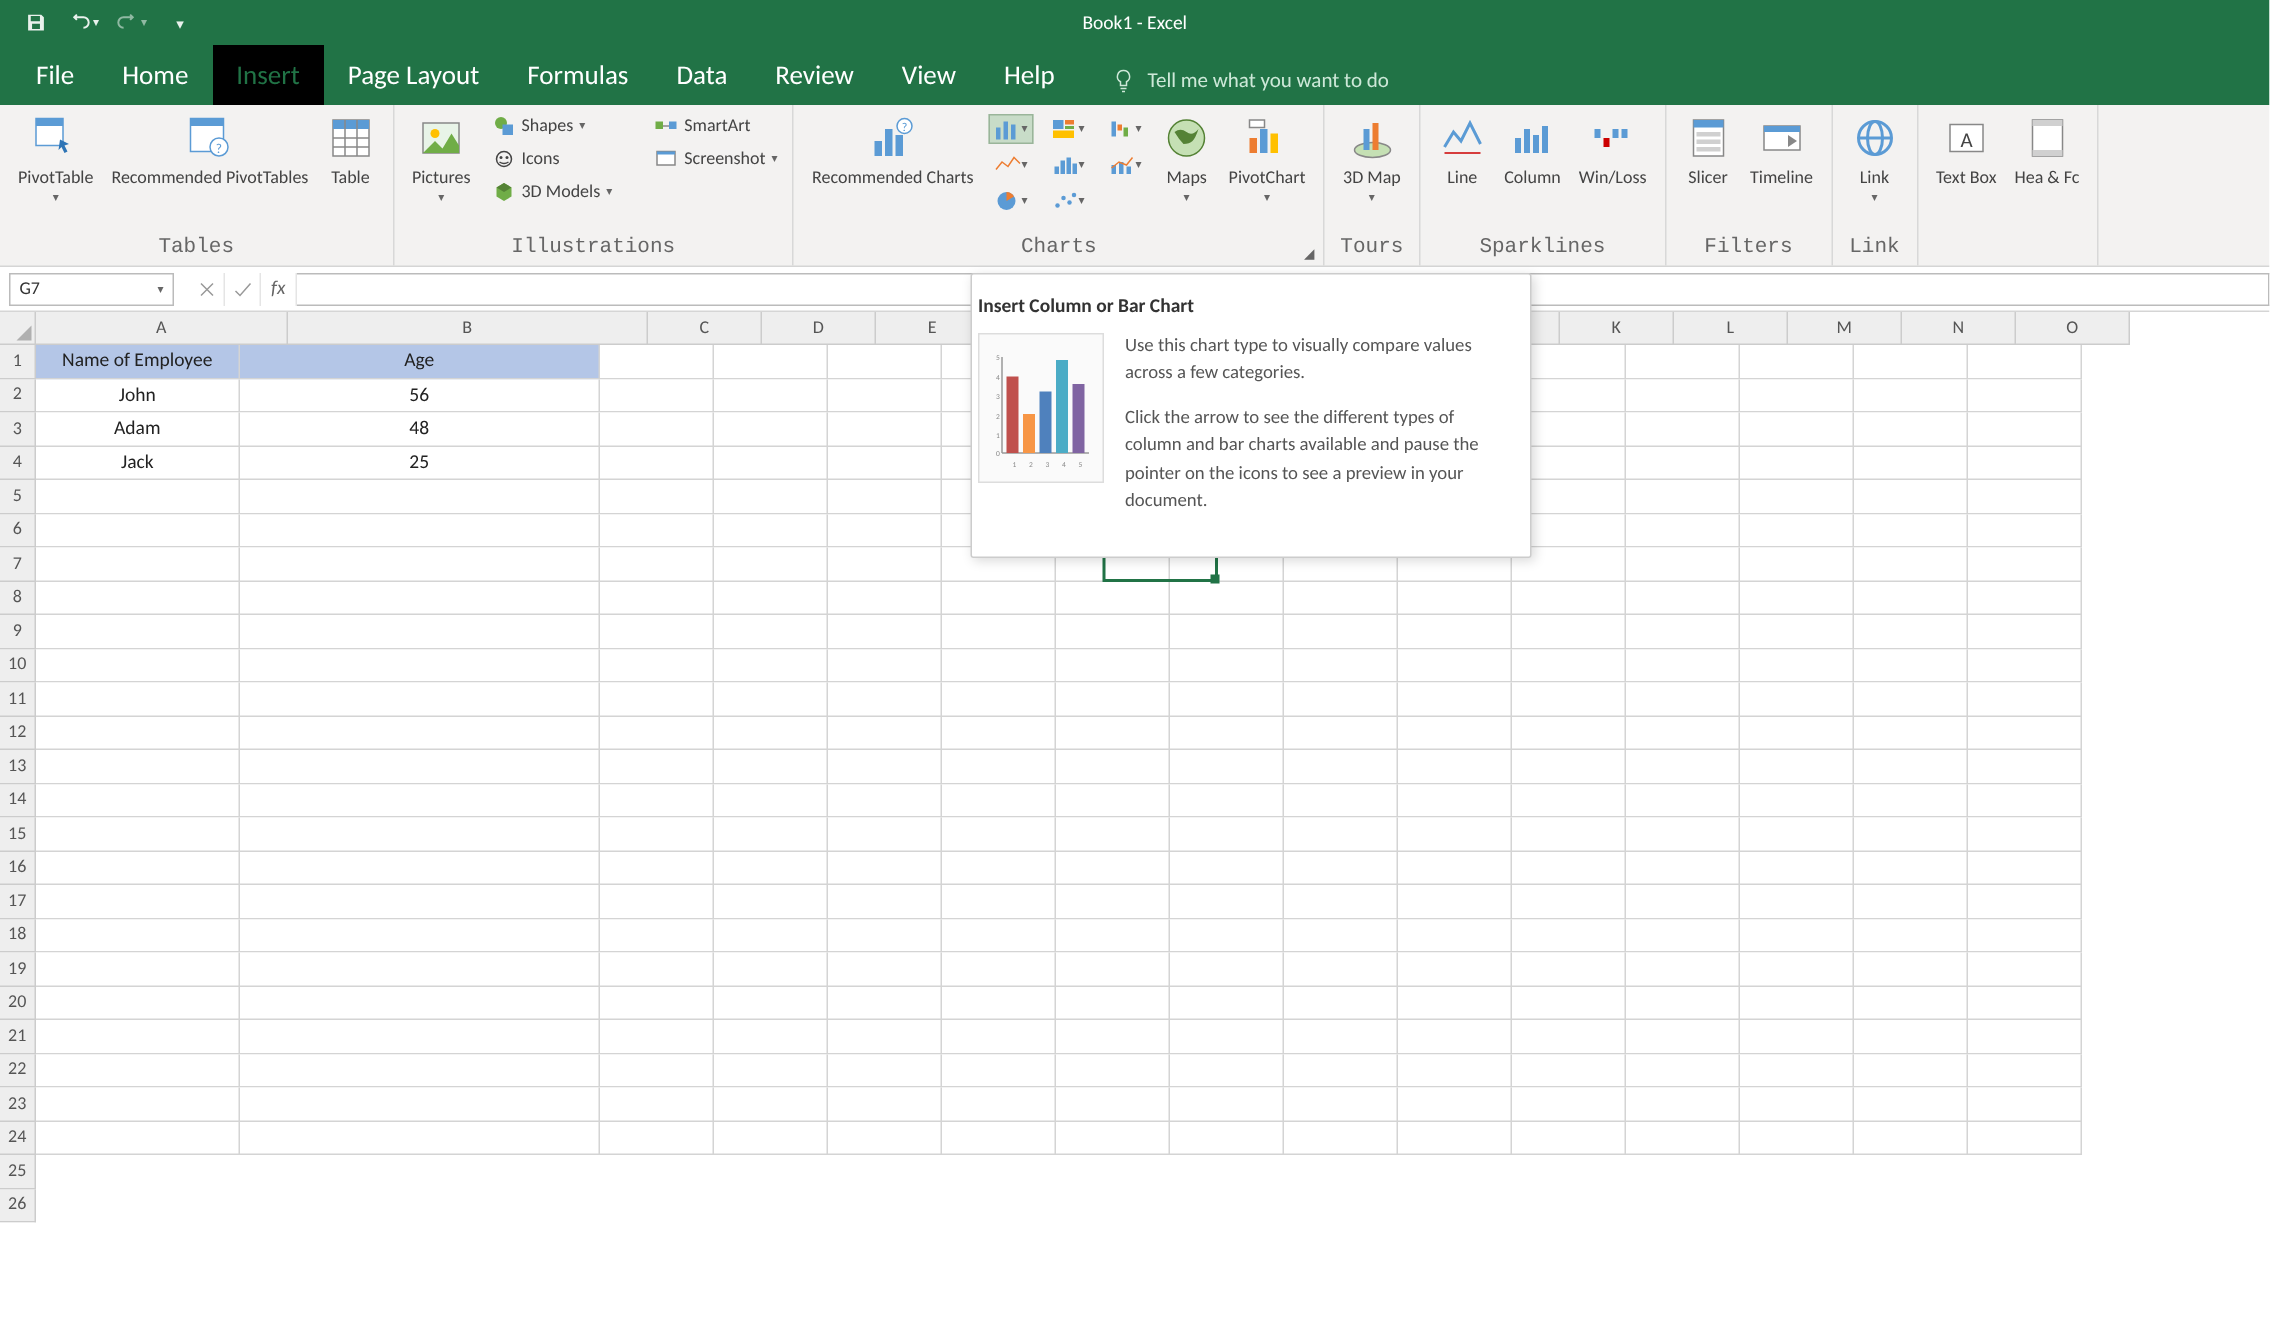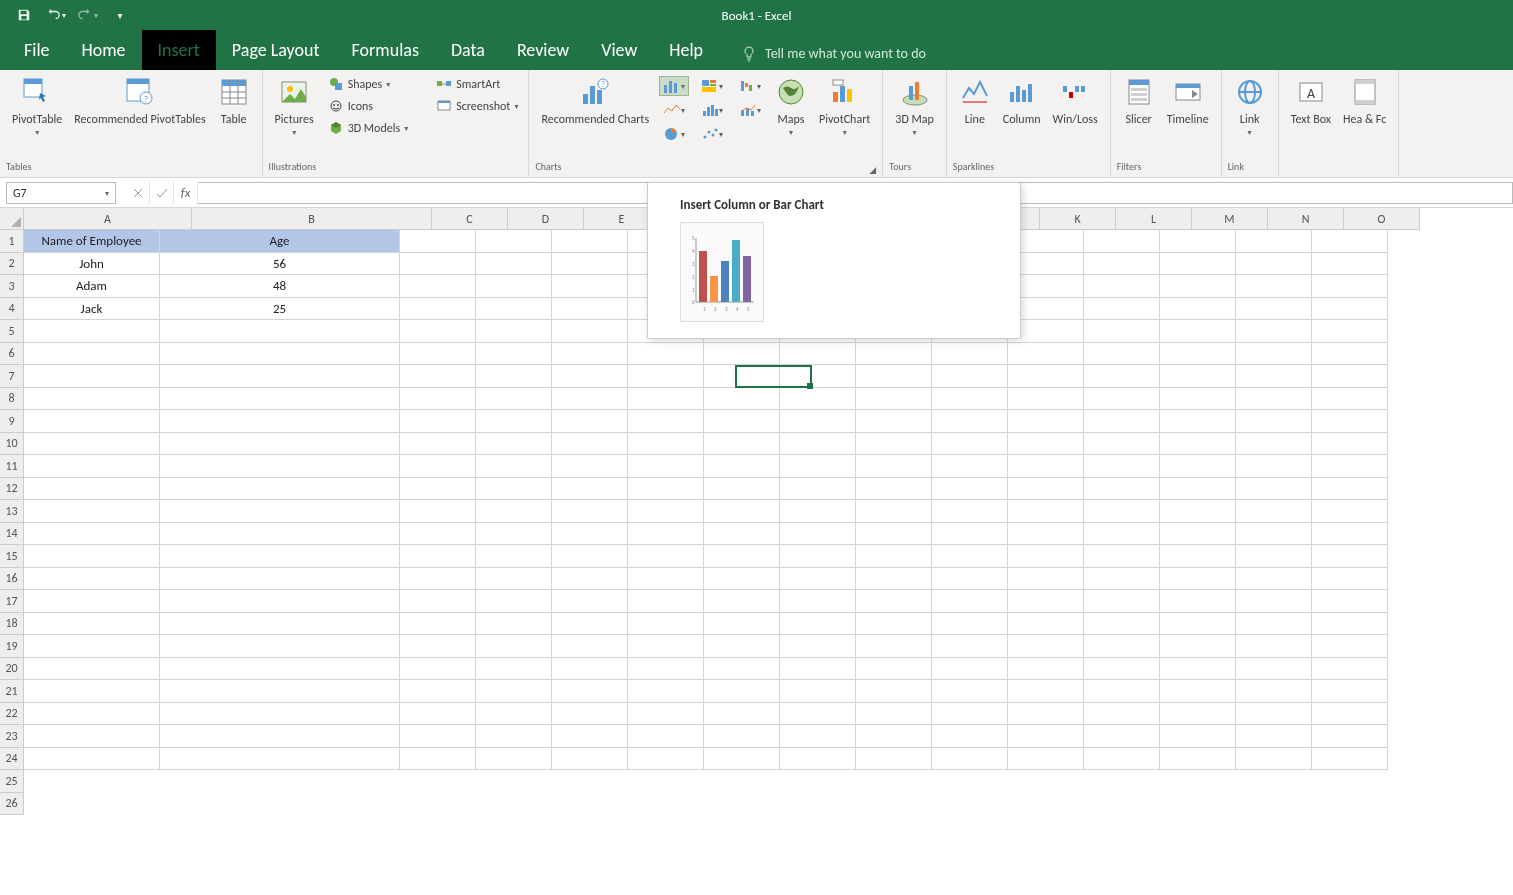--- a/index.html
+++ b/index.html
@@ -15,21 +15,21 @@
 
 .tabrow { background: #217346; height: 40px; display: flex; align-items: flex-end; padding-left: 8px; }
 .tab { padding: 9px 16px; color: #fff; font-size: 18px; cursor: pointer; }
 .tab.active { background: #000000; color: #217346; }
 .tellme { display: flex; align-items: center; margin-left: 12px; padding: 8px 10px; color: #cde8d8; font-size: 14px; gap: 8px; }
 .tellme svg { width: 16px; height: 16px; }
 
 
 .ribbon { background: #f3f2f1; height: 108px; border-bottom: 1px solid #d5d5d5; display: flex; }
 .group { border-right: 1px solid #d8d8d8; padding: 4px 6px 0 6px; display: flex; flex-direction: column; justify-content: space-between; flex-shrink: 0; }
-.group-label { text-align: left; font-size: 10px; color: #666; padding: 2px 0 4px; }
+.group-label { text-align: center; font-size: 14px; color: #666; padding: 2px 0 4px; font-family: Liberation Mono, monospace; }
 .group-row { display: flex; align-items: flex-start; height: 84px; }
 .bigbtn { display: flex; flex-direction: column; align-items: center; justify-content: flex-start; padding: 2px 6px; cursor: pointer; text-align: center; font-size: 12px; color: #444; line-height: 1.2; gap: 2px; }
 .bigbtn .icon-lg { width: 32px; height: 32px; display: flex; align-items: center; justify-content: center; margin-bottom: 2px; }
 .bigbtn .icon-lg svg { width: 32px; height: 32px; }
 .dd-arrow { font-size: 8px; color: #666; }
 .smallbtns { display: flex; flex-direction: column; gap: 2px; padding-left: 4px; }
 .smallbtn { display: flex; align-items: center; gap: 4px; font-size: 12px; color: #444; padding: 2px 4px; cursor: pointer; }
 .smallbtn svg { width: 16px; height: 16px; flex-shrink: 0; }
 .chartcol { display: flex; flex-direction: column; gap: 4px; padding: 2px 4px; }
 .chart-mini { width: 30px; height: 20px; display: flex; align-items: center; justify-content: center; cursor: pointer; }
@@ -57,21 +57,21 @@
 .rowhead { height: 22.5px; background: #eee; border-right: 1px solid #ccc; border-bottom: 1px solid #ccc; display: flex; align-items: center; justify-content: center; font-size: 12px; color: #555; }
 .cells { position: relative; }
 .cellrow { display: flex; }
 .cell { height: 22.5px; border-right: 1px solid #d4d4d4; border-bottom: 1px solid #d4d4d4; display: flex; align-items: center; padding: 0 6px; font-size: 13px; color: #222; background: #fff; }
 .cell.hd { background: #b4c6e7; justify-content: center; font-weight: 400; }
 .cell.ctr { justify-content: center; }
 .activecell { position: absolute; border: 2px solid #217346; pointer-events: none; }
 .activecell::after { content: ''; position: absolute; right: -3px; bottom: -3px; width: 6px; height: 6px; background: #217346; }
 
 
-.tooltip { position: absolute; left: 647px; top: 182px; width: 374px; background: #fff; border: 1px solid #ccc; border-radius: 2px; box-shadow: 2px 2px 8px rgba(0,0,0,.15); padding: 14px 16px 16px 32px; z-index: 100; }
+.tooltip { position: absolute; left: 647px; top: 182px; width: 374px; background: #fff; border: 1px solid #ccc; border-radius: 2px; box-shadow: 2px 2px 8px rgba(0,0,0,.15); padding: 14px 16px 16px 4px; z-index: 100; }
 .tooltip h3 { font-size: 13px; font-weight: 700; color: #333; margin-bottom: 10px; }
 .tooltip-body { display: flex; gap: 14px; }
 .tt-thumb { width: 84px; height: 100px; border: 1px solid #ddd; flex-shrink: 0; display: flex; align-items: center; justify-content: center; background: #fafafa; }
 .tt-thumb svg { width: 76px; height: 92px; }
 .tt-text { font-size: 12.5px; color: #555; line-height: 1.45; }
 .tt-text p { margin-bottom: 12px; }
 
 
 .cA { width: 136px; } .cB { width: 240px; } .cC,.cD,.cE,.cF,.cG,.cH,.cI,.cJ,.cK,.cL,.cM,.cN,.cO { width: 76px; }
 </style>
@@ -967,14 +967,18 @@
         <rect x="37" y="35" width="8" height="41" fill="#4f81bd"></rect>
         <rect x="48" y="14" width="8" height="62" fill="#4bacc6"></rect>
         <rect x="59" y="30" width="8" height="46" fill="#8064a2"></rect>
         <text x="19" y="85" font-size="5" fill="#888">1</text>
           <text x="30" y="85" font-size="5" fill="#888">2</text>
           <text x="41" y="85" font-size="5" fill="#888">3</text>
           <text x="52" y="85" font-size="5" fill="#888">4</text>
           <text x="63" y="85" font-size="5" fill="#888">5</text>
       </svg>
     </div>
+    <div class="tt-text">
+      <p>Use this chart type to visually compare values across a few categories.</p>
+      <p>Click the arrow to see the different types of column and bar charts available and pause the pointer on the icons to see a preview in your document.</p>
+    </div>
   </div>
 </div>
 
 </body></html>

